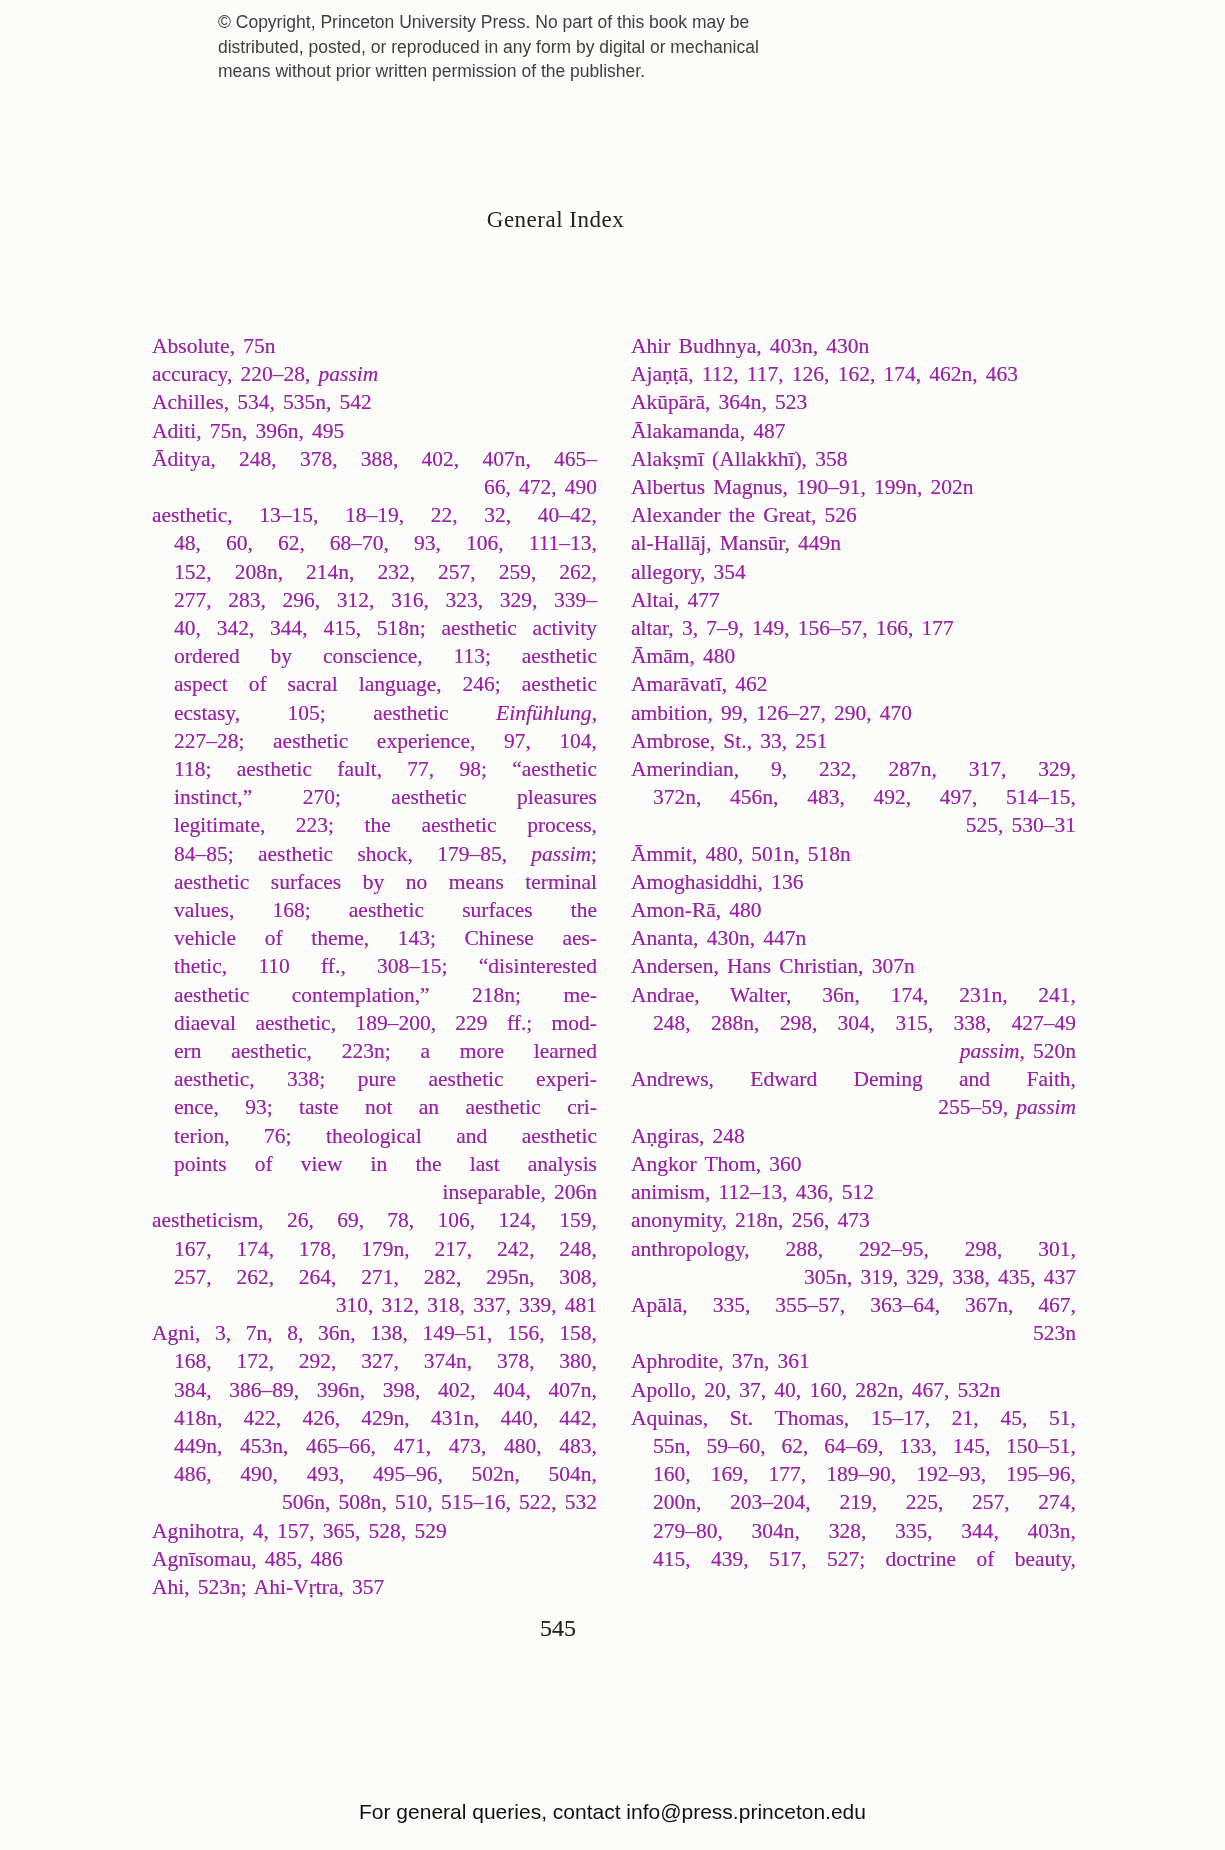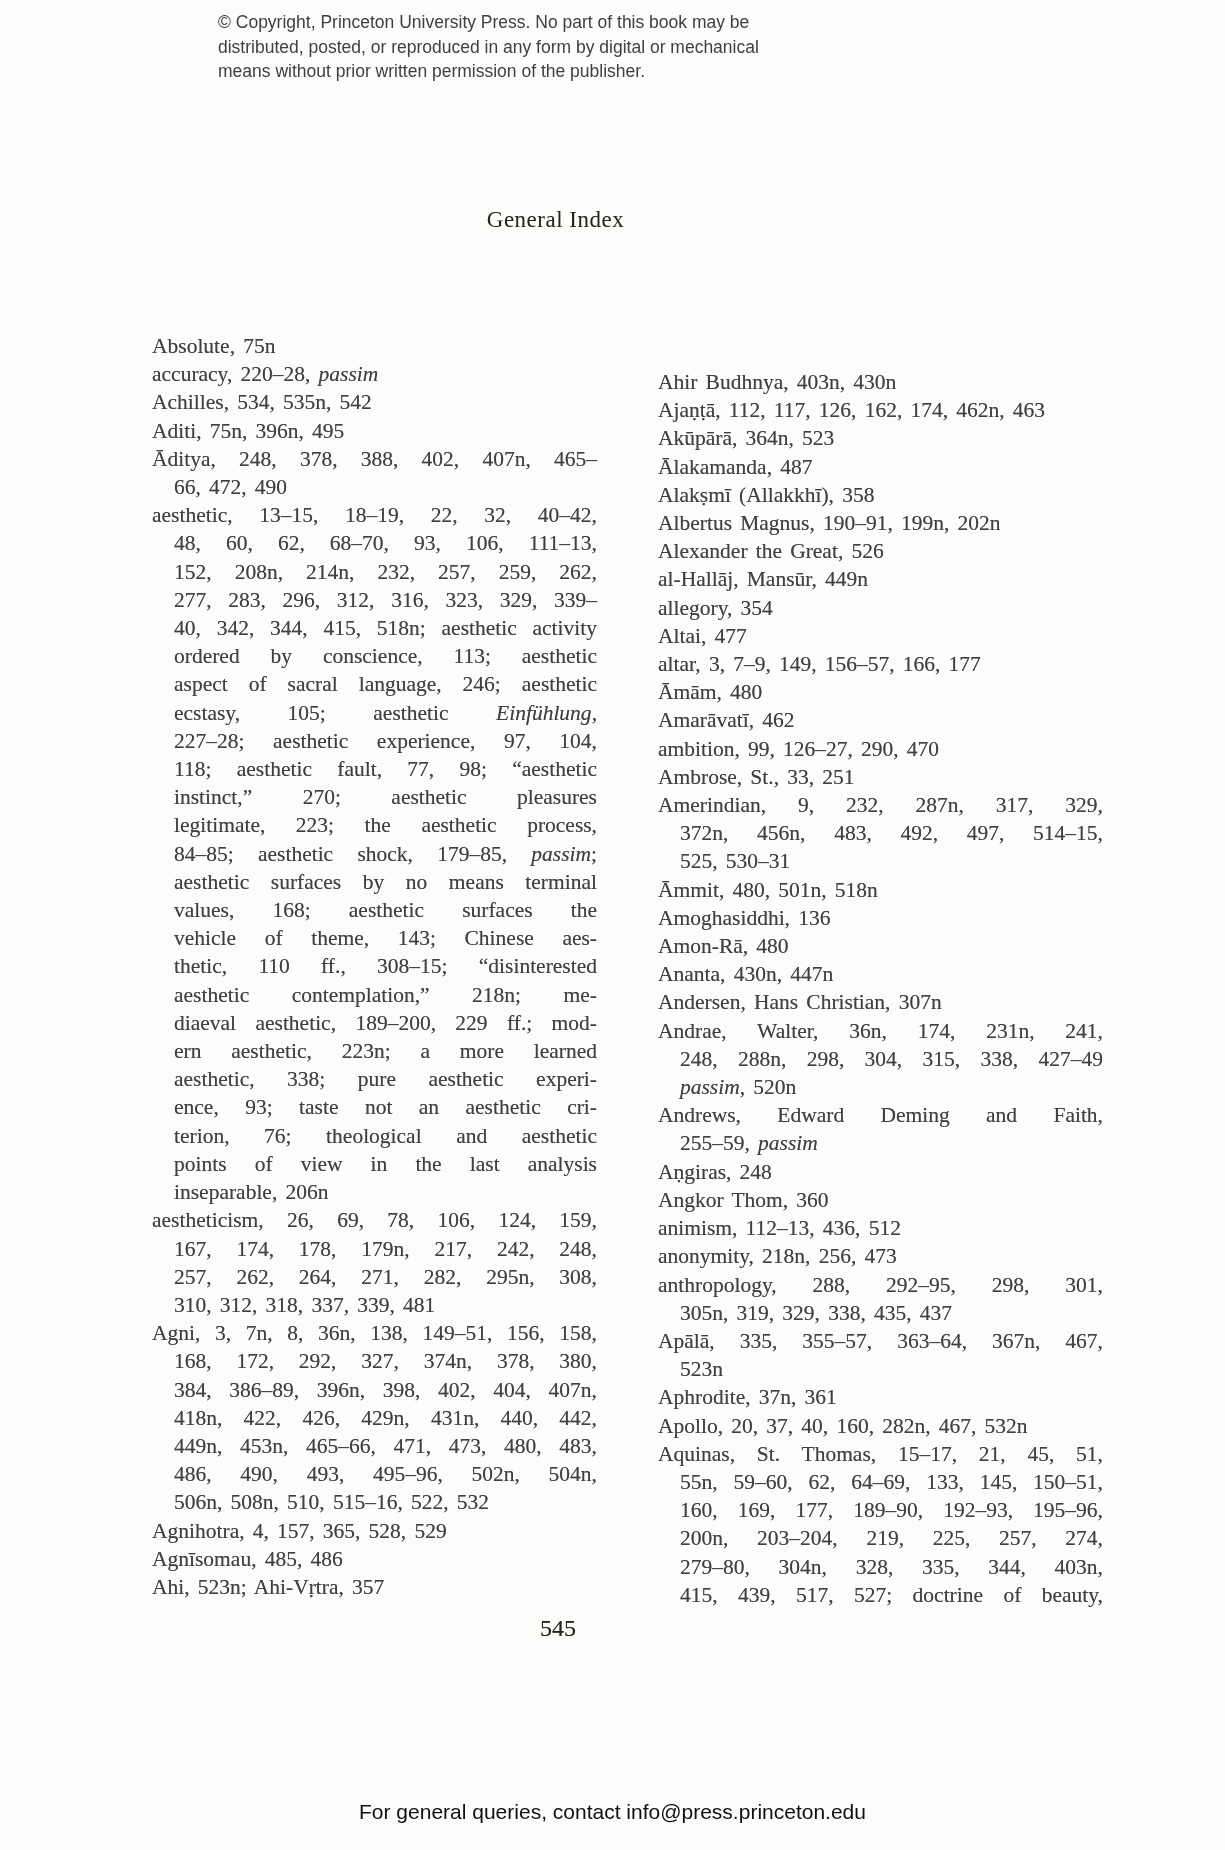--- a/index.html
+++ b/index.html
@@ -19,28 +19,28 @@
   .page-title {
     position: absolute; left: 0; top: 207px; width: 1111px;
     text-align: center;
     font-family: "Liberation Serif", "DejaVu Serif", serif;
     font-size: 23px; letter-spacing: 0.5px; color: #26231f;
   }
 
   .col {
     position: absolute; top: 332px; width: 445px;
     font-family: "Liberation Serif", "DejaVu Serif", serif;
-    font-size: 21.5px; line-height: 28.2px; color: #404040;
+    font-size: 21.5px; line-height: 28.2px; color: #a21caf;
     text-shadow: 0 0 0.4px rgba(30,25,20,0.45);
   }
   .col-left  { left: 152px; }
-  .col-right { left: 658px; margin-top: 36px; }
+  .col-right { left: 631px; }
 
   .line { word-spacing: 0.13em; }
-  .line.cont { padding-left: 22px; }
+  .line.cont { padding-left: 22px; text-align: right; }
   .line.j { text-align: justify; text-align-last: justify; }
   .line i { font-style: italic; }
 
   .page-number {
     position: absolute; left: 0; top: 1615px; width: 1116px;
     text-align: center;
     font-family: "Liberation Serif", "DejaVu Serif", serif;
     font-size: 24px; color: #26231f;
     text-shadow: 0 0 0.4px rgba(30,25,20,0.45);
   }

